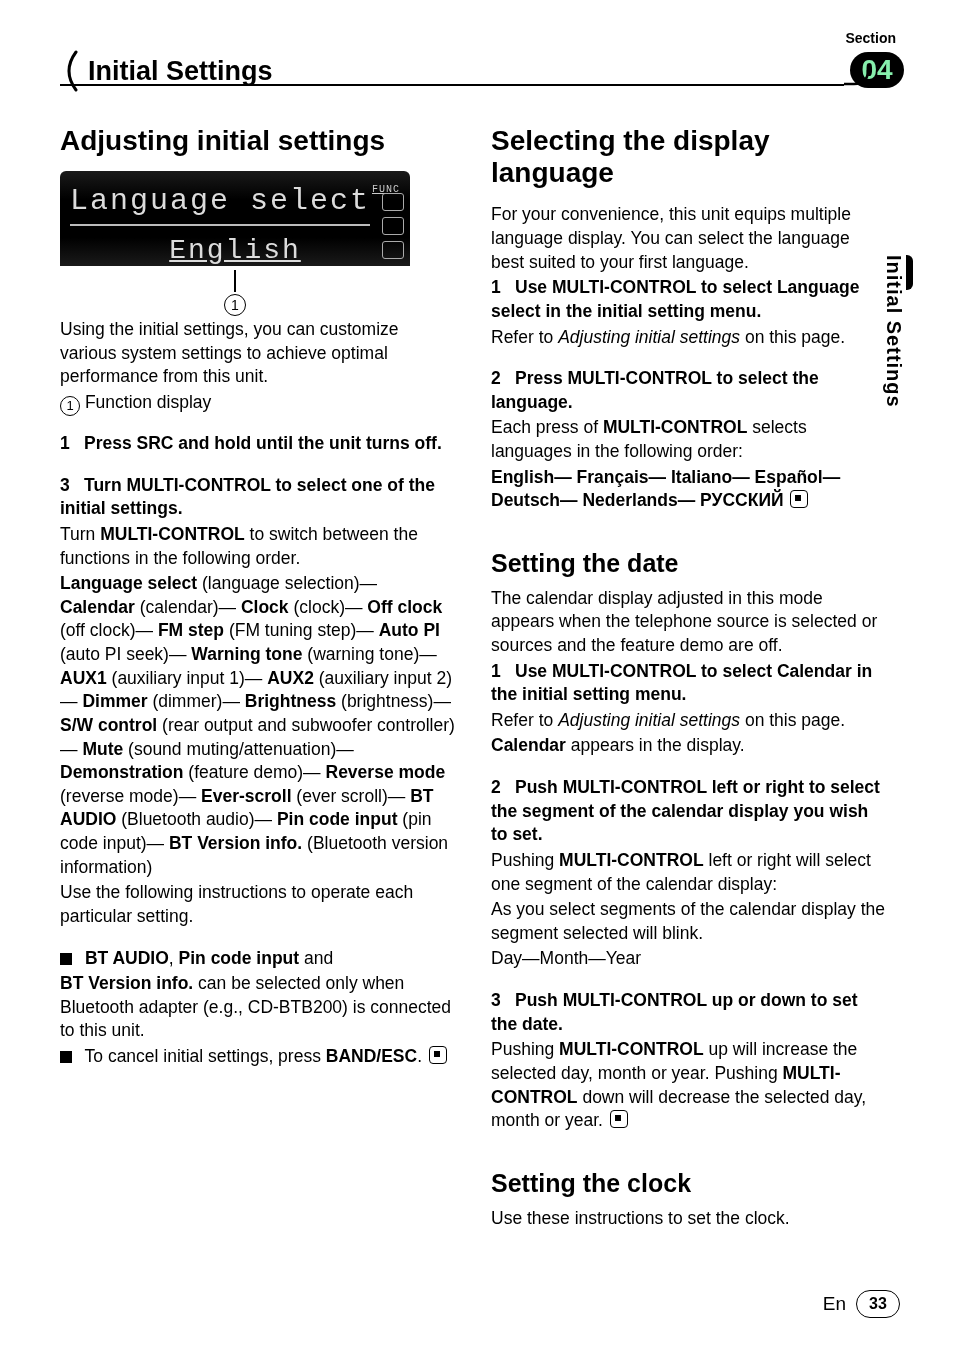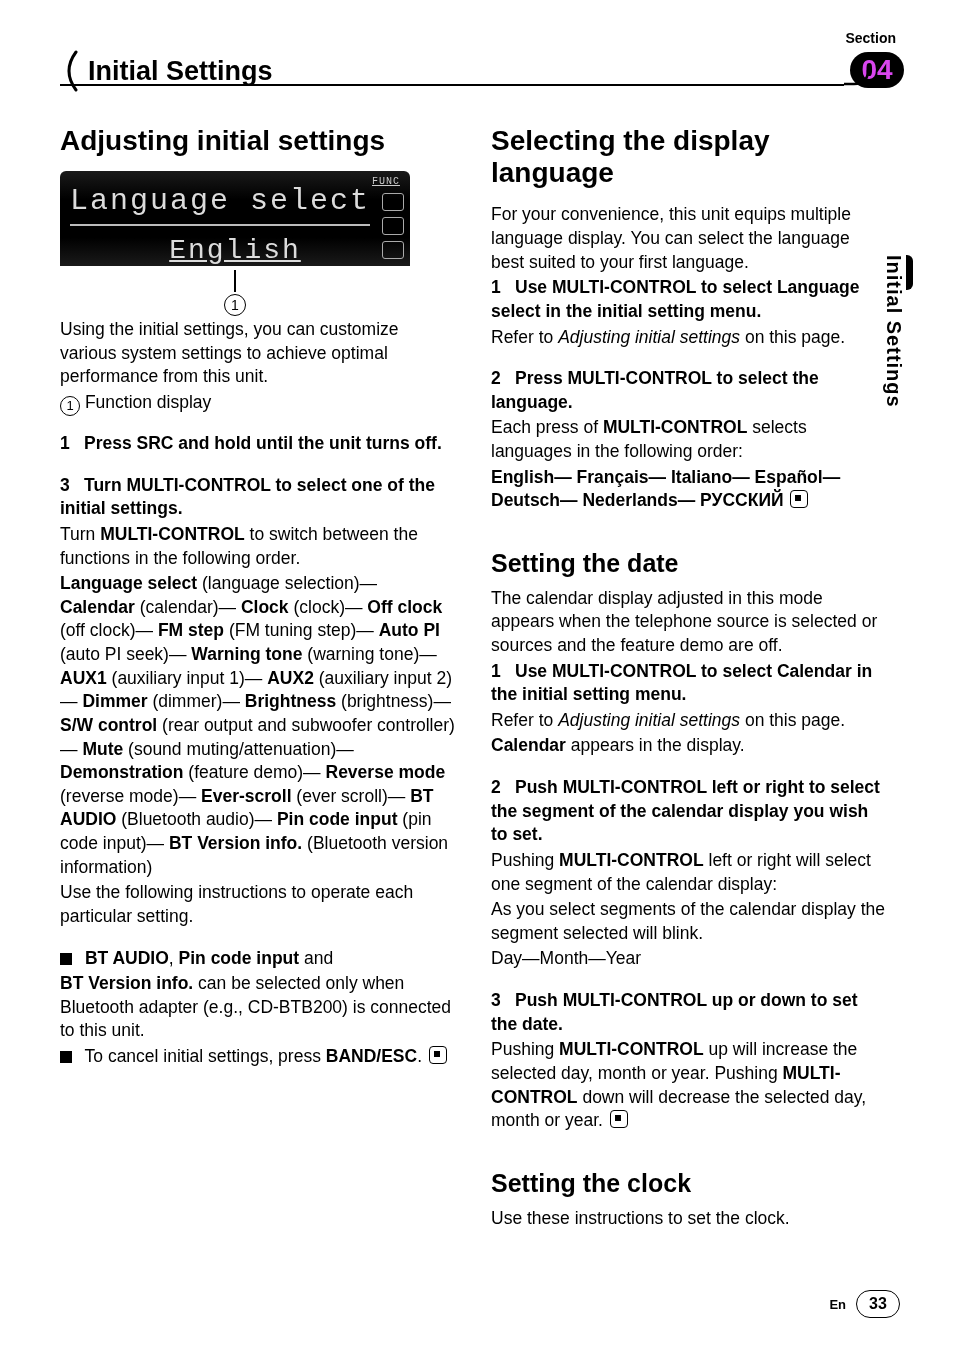--- a/index.html
+++ b/index.html
@@ -57,21 +57,21 @@
     font-weight: 800;
   }
   .section-badge {
     position: absolute;
     right: 0;
     top: 22px;
     width: 54px;
     height: 36px;
     background: #000;
     border-radius: 18px 18px 18px 18px;
-    color: #d946ef;
+    color: #86efac;
     font-size: 28px;
     font-weight: 900;
     display: flex;
     align-items: center;
     justify-content: center;
   }
   .header-tail {
     position: absolute;
     top: 40px;
     right: 30px;
@@ -201,21 +201,21 @@
   }
   .lcd-line2 {
     font-size: 28px;
     letter-spacing: 2px;
     text-align: center;
     text-decoration: underline;
     margin-top: 6px;
   }
   .lcd-func {
     position: absolute;
-    right: 10px; top: 4px;
+    right: 10px; top: 12px;
     font-size: 10px; color: #ccc;
     letter-spacing: 1px;
     text-decoration: underline;
   }
   .lcd-right-icons {
     position: absolute;
     right: 6px;
     top: 22px;
     display: flex;
     flex-direction: column;
@@ -250,22 +250,22 @@
   
   .footer {
     position: absolute;
     bottom: 34px;
     right: 54px;
     display: flex;
     align-items: center;
     gap: 10px;
   }
   .footer-en {
-    font-size: 13px;
-    font-weight: 700;
+    font-size: 19px;
+    font-weight: 400;
   }
   .footer-pg {
     width: 42px; height: 26px;
     border: 1.5px solid #000;
     border-radius: 14px;
     display: flex;
     align-items: center;
     justify-content: center;
     font-weight: 800;
     font-size: 16px;

